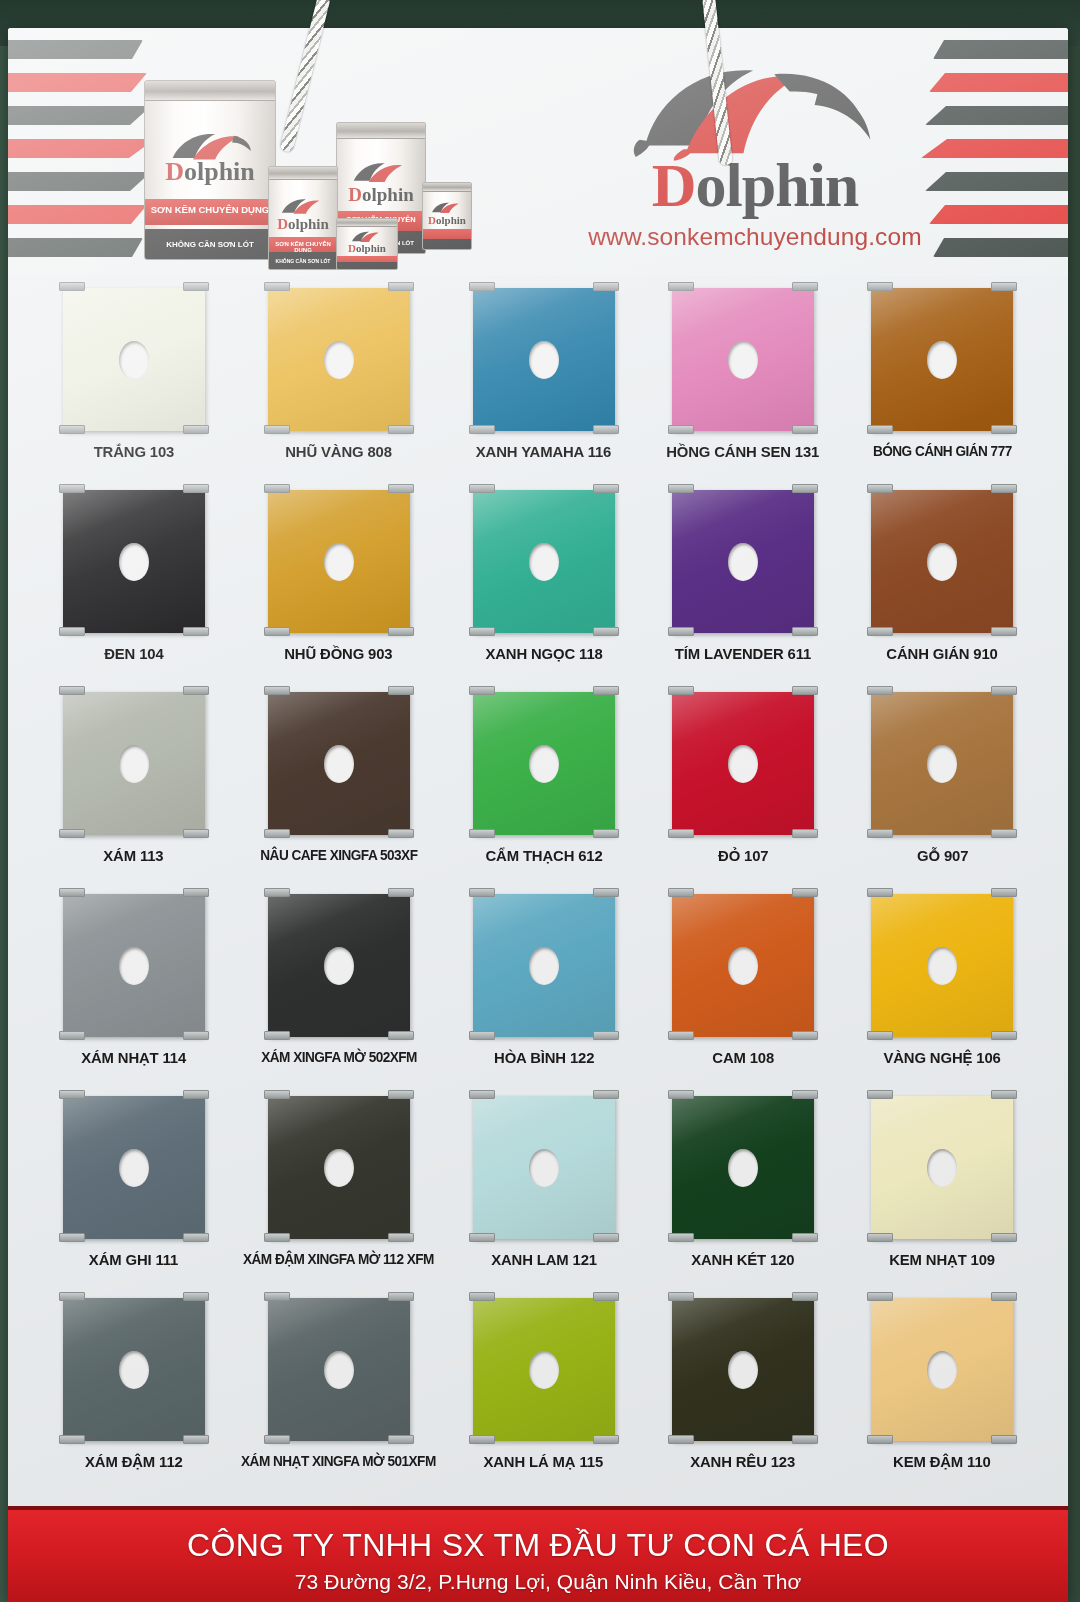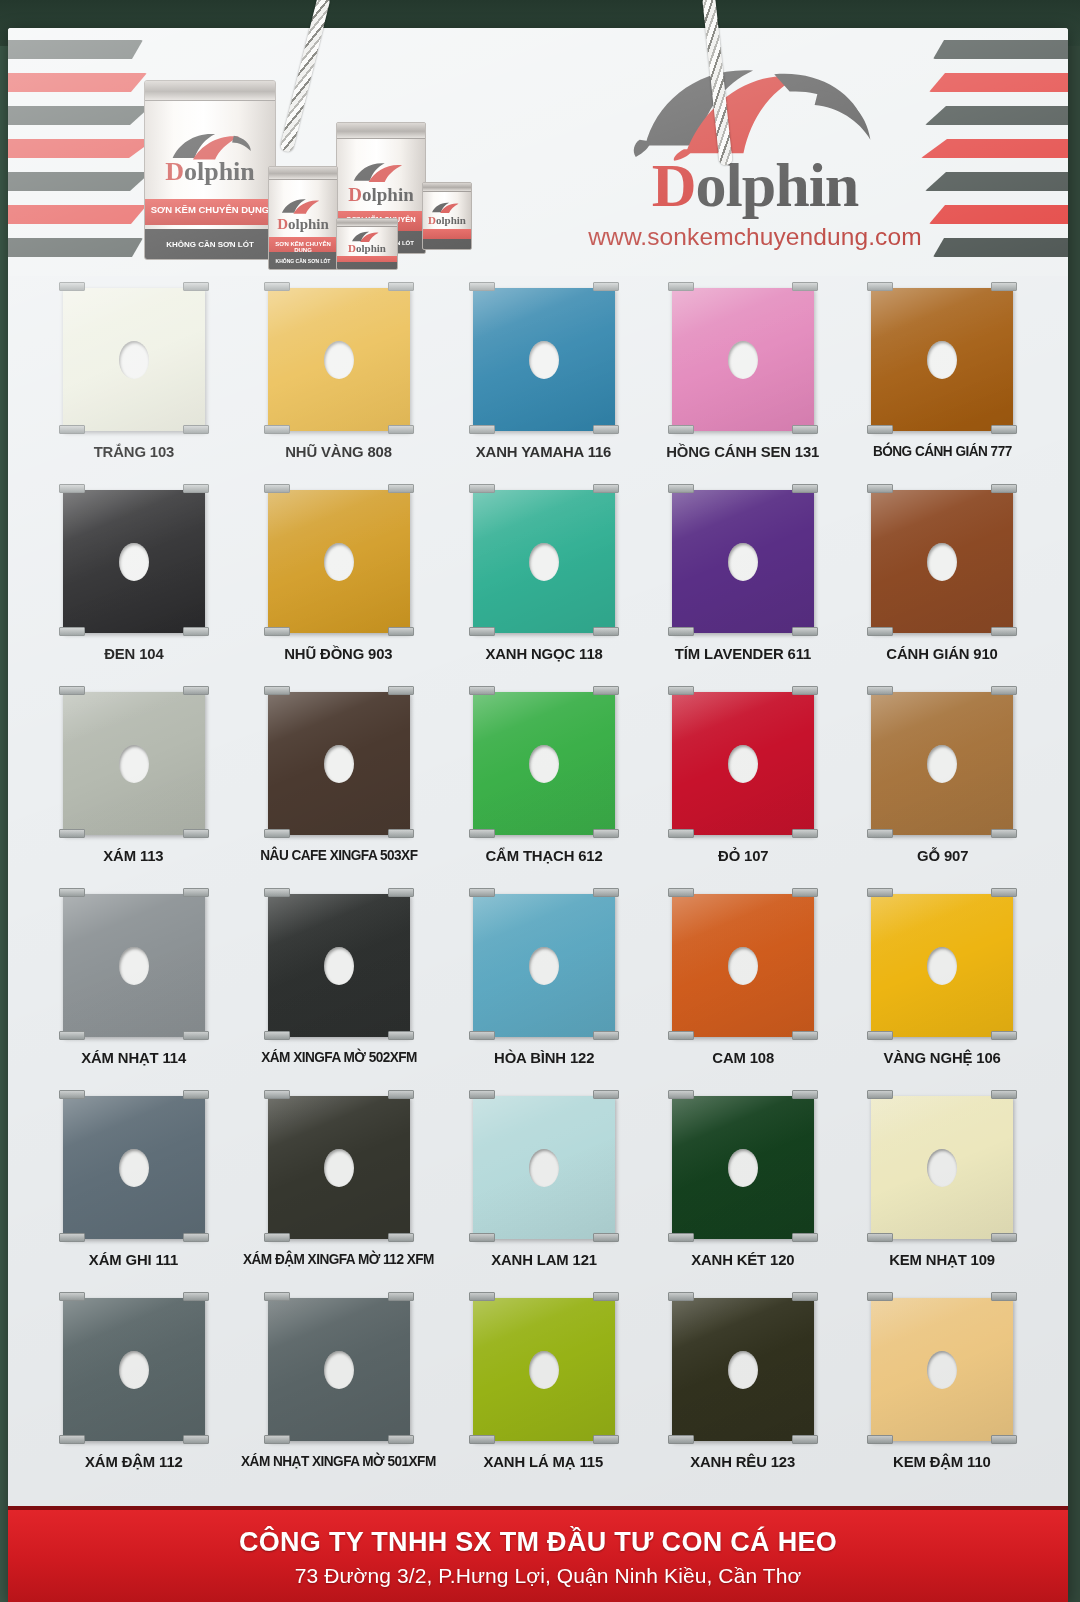--- a/index.html
+++ b/index.html
@@ -212,22 +212,22 @@
     left: 0; right: 0; bottom: 0;
     height: 96px;
     background: linear-gradient(180deg,#e2252a 0%, #cf1a20 55%, #b81419 100%);
     border-top: 4px solid #7c0d10;
     color: #fff;
     text-align: center;
     padding-top: 17px;
     z-index: 5;
   }
   .footer .company {
-    font-size: 27px;
-    font-weight: bold;
+    font-size: 32px;
+    font-weight: normal;
     letter-spacing: .3px;
     text-shadow: 0 1px 2px rgba(0,0,0,.35);
   }
   .footer .address {
     font-size: 21px;
     margin-top: 6px;
     letter-spacing: .1px;
     text-shadow: 0 1px 2px rgba(0,0,0,.3);
     padding-left: 20px;
   }

